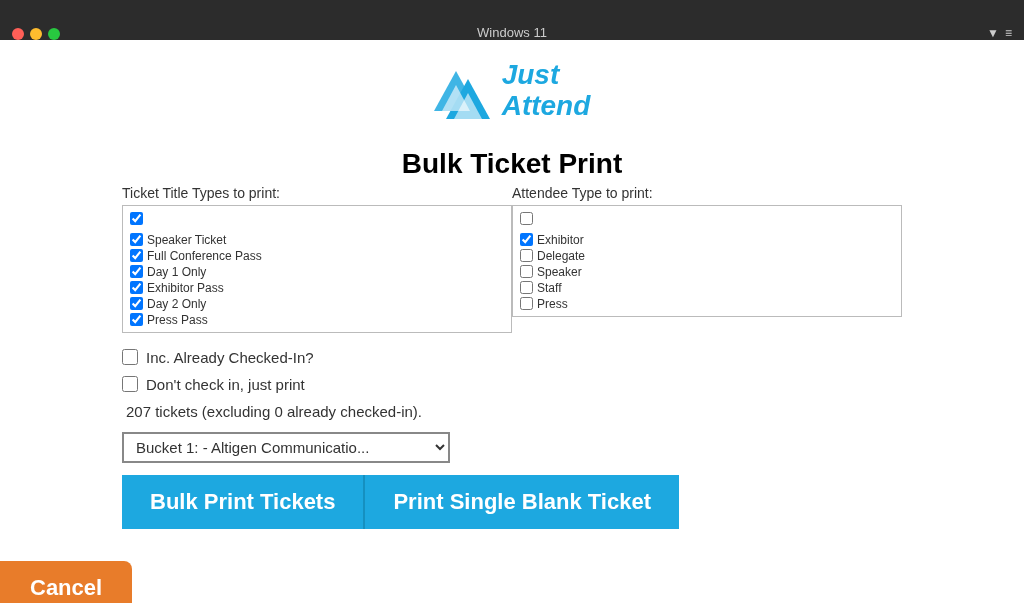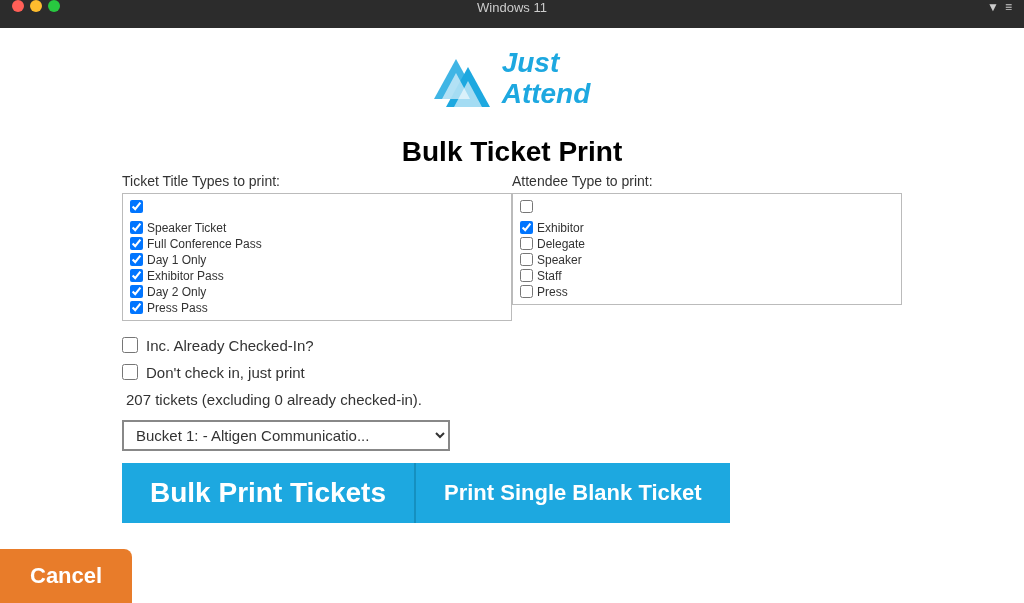--- a/index.html
+++ b/index.html
@@ -8,24 +8,24 @@
       width: 1024px;
       height: 603px;
       background: #1e1e1e;
       font-family: -apple-system, BlinkMacSystemFont, 'Segoe UI', Arial, sans-serif;
       overflow: hidden;
     }
 
     
     .title-bar {
       width: 100%;
-      height: 28px;
+      height: 40px;
       background: #2c2c2c;
       display: flex;
-      align-items: flex-start;
+      align-items: flex-end;
       justify-content: space-between;
       padding: 0 12px;
       position: relative;
     }
     .traffic-lights {
       display: flex;
       gap: 6px;
       align-items: center;
     }
     .traffic-light {
@@ -187,21 +187,21 @@
     
     .action-buttons {
       display: flex;
       gap: 0;
       margin-bottom: 16px;
     }
 
     .btn-bulk {
       background: #1da8e0;
       color: #fff;
-      font-size: 28px;
+      font-size: 22px;
       font-weight: 700;
       border: none;
       padding: 14px 28px;
       cursor: pointer;
     }
 
     .btn-blank {
       background: #1da8e0;
       color: #fff;
       font-size: 22px;

